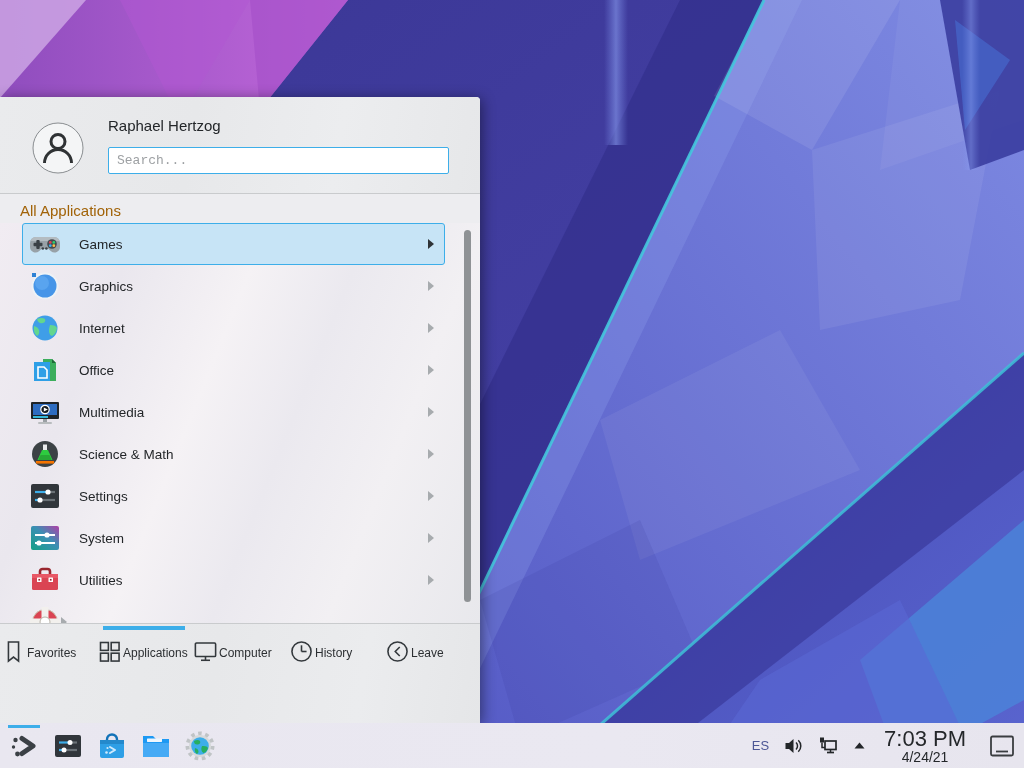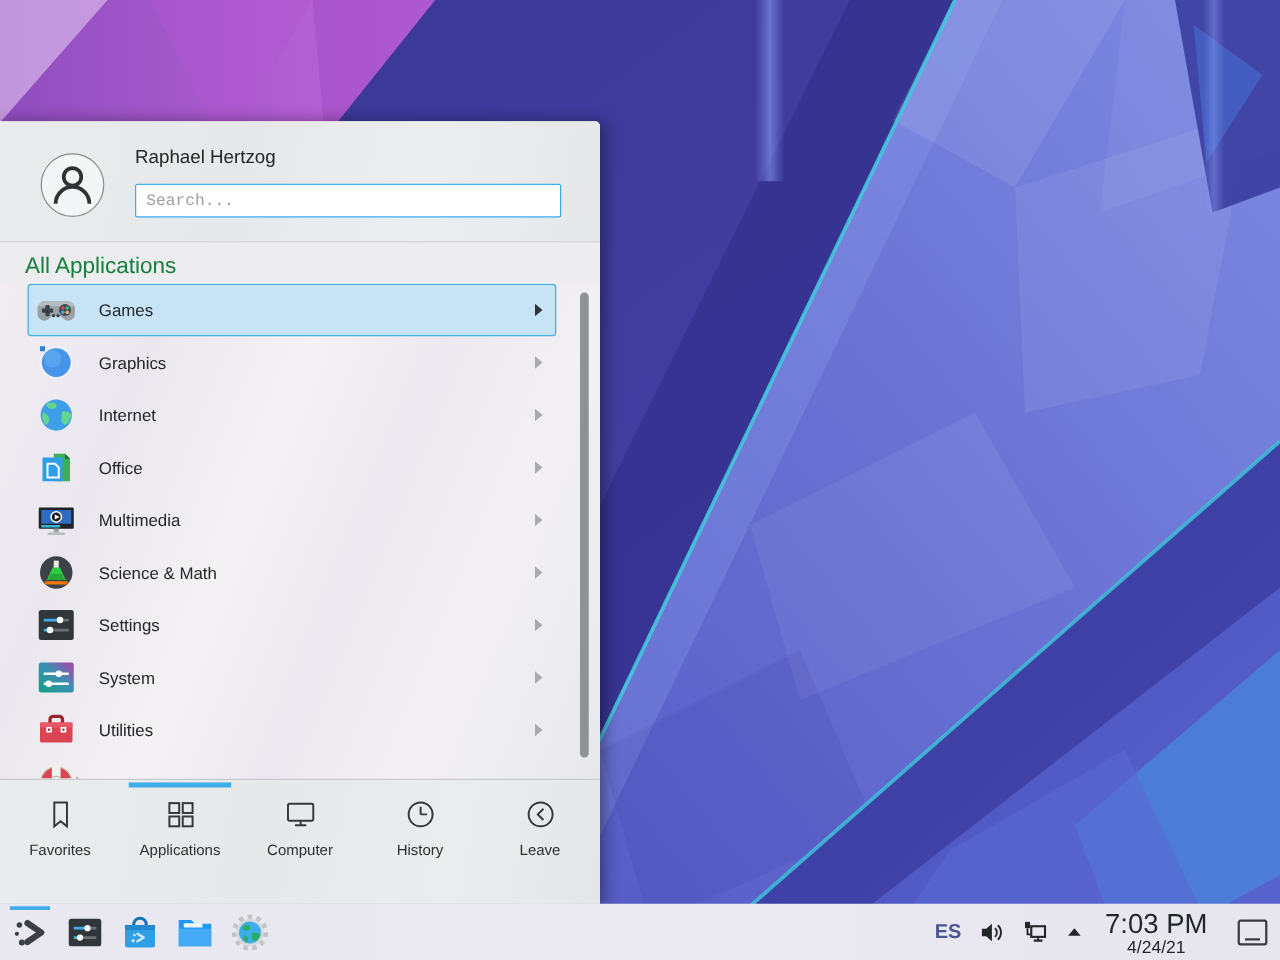--- a/index.html
+++ b/index.html
@@ -29,21 +29,21 @@
   .avatar { position:absolute; left:32px; top:25px; width:52px; height:52px; }
   .user-name { position:absolute; left:108px; top:20px; font-size:15px; color:#232629; }
   .search-box {
     position:absolute; left:108px; top:50px; width:341px; height:27px;
     border:1px solid #3daee9; border-radius:2px; background:#ffffff;
     font-family:Liberation Mono, monospace; font-size:13px; color:#232629;
     padding:0 8px; outline:none;
   }
   .search-box::placeholder { color:#9da0a3; }
 
-  .section-label { padding:8px 0 4px 20px; font-size:18px; color:#15803d; }
+  .section-label { padding:8px 0 4px 20px; font-size:15px; color:#a16207; }
 
   .app-list {
     position:relative; flex:1 1 auto; overflow:hidden;
     background:linear-gradient(112deg,#f1ecf2 0%, #eae7ee 22%, #f5f2f5 42%, #ebe9ef 58%, #f2f0f3 76%, #e8e8ec 100%);
   }
   .app-row {
     display:flex; align-items:center; height:42px;
     margin:0 35px 0 22px; padding:0 10px 0 6px;
     border:1px solid transparent; border-radius:3px;
     cursor:default;
@@ -53,39 +53,39 @@
   .app-label { margin-left:18px; font-size:13.5px; color:#232629; flex:1 1 auto; }
   .arrow { width:0; height:0; border-top:5px solid transparent; border-bottom:5px solid transparent; border-left:6px solid #a7abae; }
   .app-row.selected .arrow { border-left-color:#2f3337; }
   .list-scrollbar { position:absolute; right:9px; top:7px; width:7px; height:372px; background:#8f9295; border-radius:3.5px; }
 
   .panel-footer {
     flex:0 0 100px; border-top:1px solid #c9cbcd; position:relative;
     background:linear-gradient(100deg,#eaebed 0%, #e7e8ea 45%, #ebecee 75%, #e5e6e8 100%);
     display:flex; padding-top:14px;
   }
-  .tab { width:96px; display:flex; flex-direction:column; align-items:center; position:relative; cursor:default; }
+  .tab { width:96px; display:flex; position:relative; cursor:default; }
   .tab .tab-icon { width:27px; height:27px; }
   .tab .tab-label { margin-top:8px; font-size:12px; color:#2c2f32; }
   .tab.active::before {
     content:""; position:absolute; top:-12px; left:7px; right:7px; height:4px; background:#3daee9;
   }
 
   
   .taskbar {
     position:absolute; left:0; bottom:0; width:1024px; height:45px;
     background:linear-gradient(90deg,#e9e7f0 0%, #eae8f1 60%, #e7e5ee 100%);
     display:flex; align-items:center; padding:0 8px 0 6px;
   }
   .task-btn { position:relative; width:36px; height:41px; display:flex; align-items:center; justify-content:center; margin-right:8px; }
   .task-btn svg { width:32px; height:32px; }
   .task-btn.active::before { content:""; position:absolute; top:0; left:2px; right:2px; height:3px; background:#3daee9; }
   .tb-spacer { flex:1 1 auto; }
   .tray { display:flex; align-items:center; gap:13px; }
-  .kb-layout { font-size:16px; font-weight:bold; color:#4c5695; }
+  .kb-layout { font-size:13px; font-weight:normal; color:#4c5695; }
   .tray-icon { width:22px; height:22px; }
   .caret-icon { width:15px; height:15px; }
   .clock { text-align:center; line-height:1.05; margin-left:4px; }
   .clock .time { font-size:22px; color:#24272a; }
   .clock .date { font-size:14px; color:#24272a; }
   .show-desktop { width:27px; height:26px; margin-left:10px; }
 </style>
 </head>
 <body>
 

